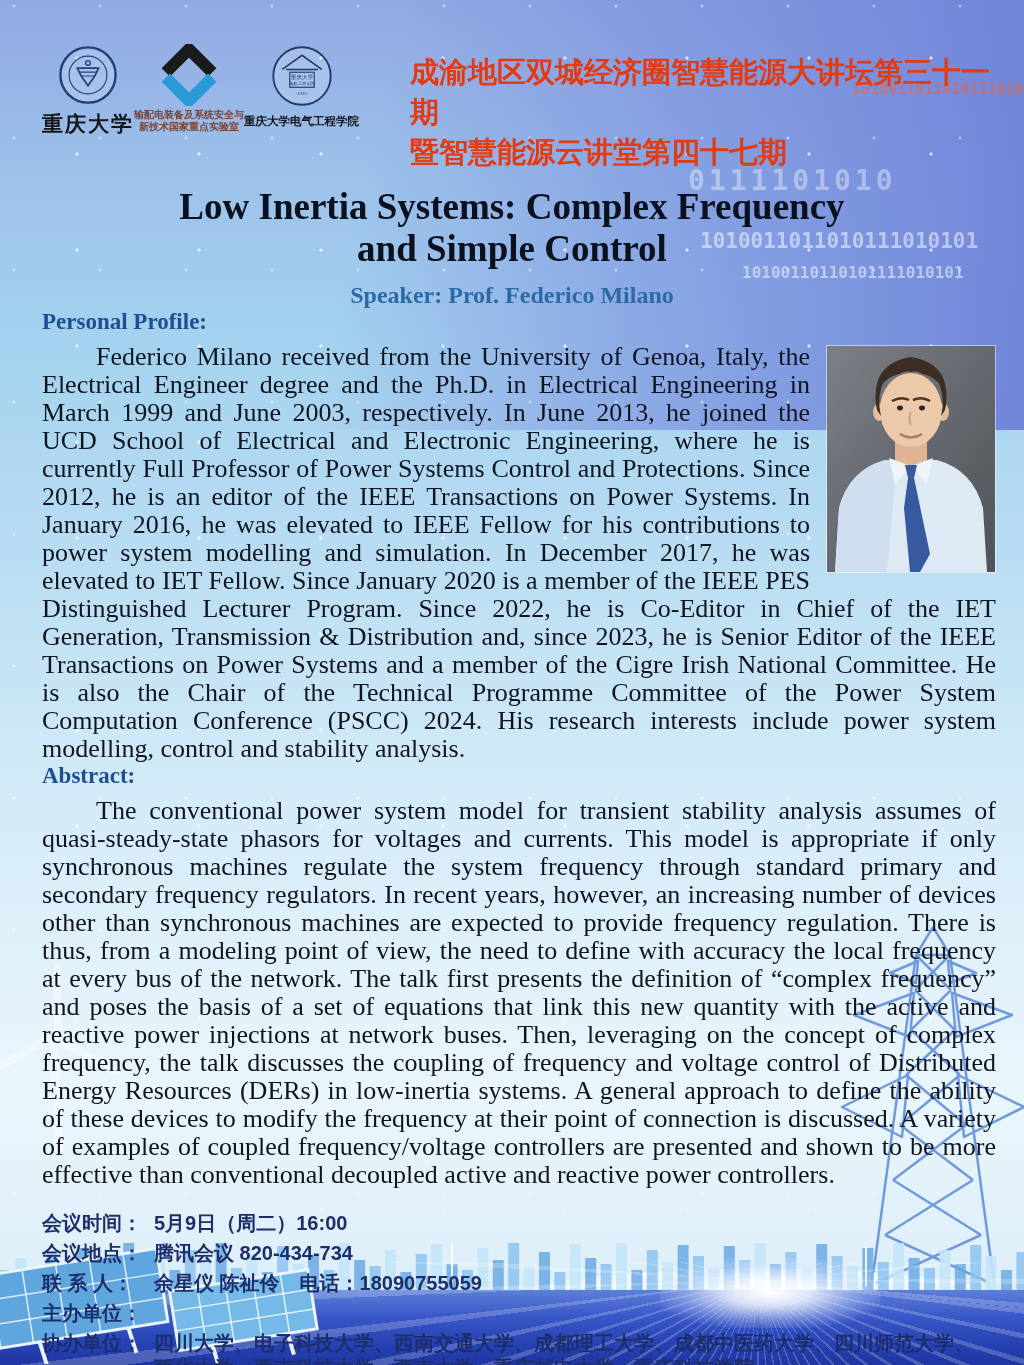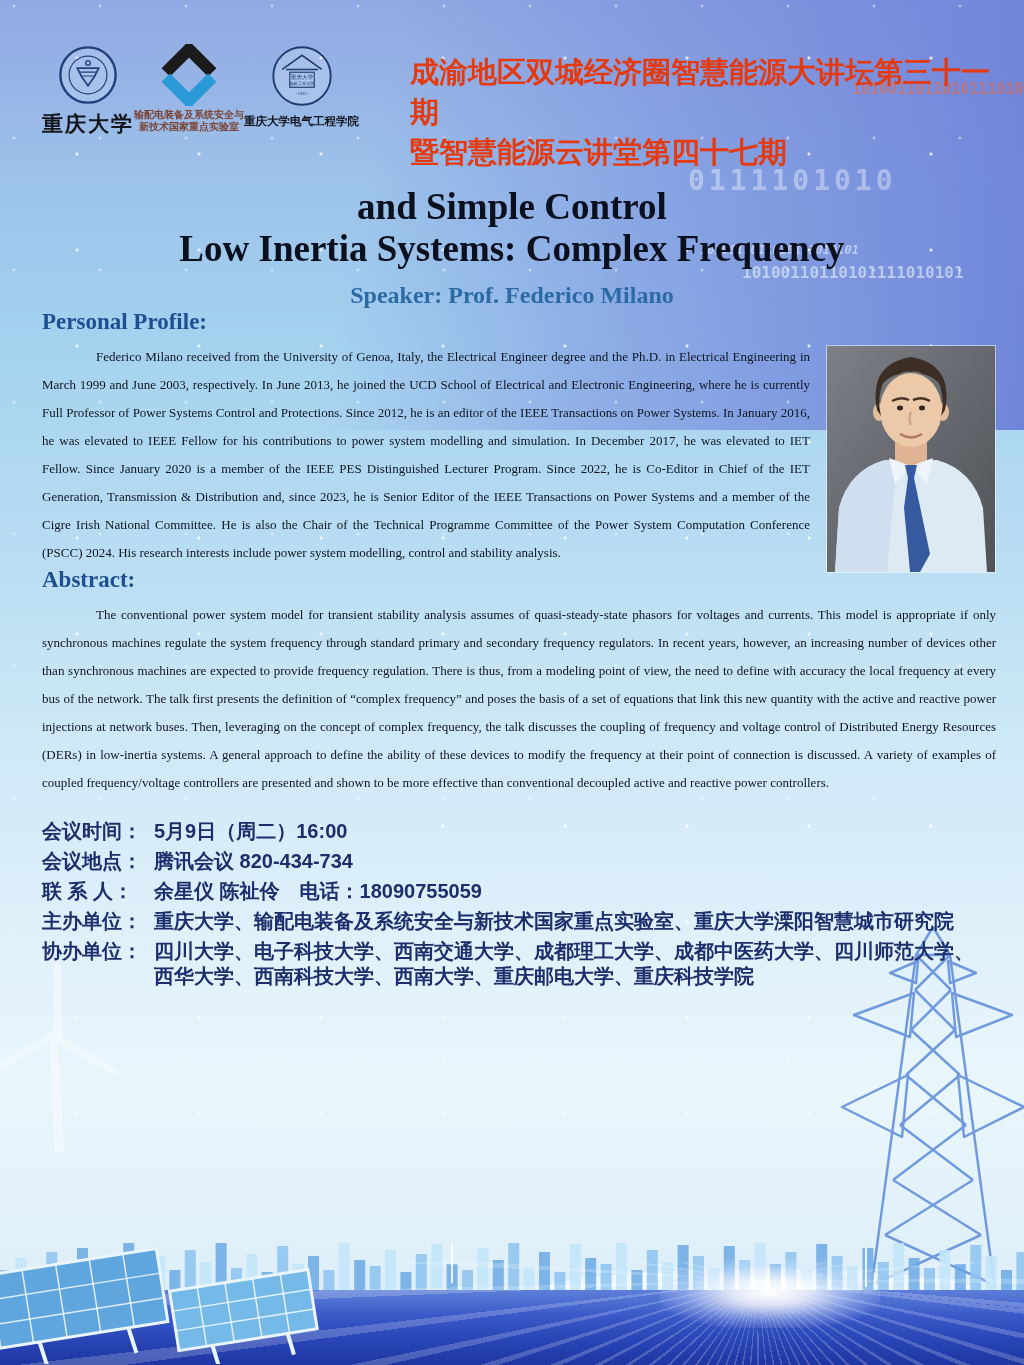--- a/index.html
+++ b/index.html
@@ -10,39 +10,39 @@
     background:linear-gradient(102deg,rgba(120,140,220,0) 36%,rgba(116,134,220,.5) 62%,rgba(104,122,214,.88) 100%);}
   .dots{position:absolute;inset:0;pointer-events:none;opacity:.9;
     background-image:radial-gradient(circle,rgba(255,255,255,.85) 1.1px,transparent 2px),
                      radial-gradient(circle,rgba(255,255,255,.5) 1px,transparent 1.9px);
     background-size:122px 96px,86px 132px;background-position:16px 10px,57px 72px;
     -webkit-mask-image:linear-gradient(180deg,#000 0%,#000 78%,transparent 95%);
     mask-image:linear-gradient(180deg,#000 0%,#000 78%,transparent 95%);}
   .binary{position:absolute;font-family:"DejaVu Sans Mono","Liberation Mono",monospace;font-weight:bold;z-index:2;white-space:nowrap;}
   .b1{top:80px;left:852px;font-size:15px;color:rgba(235,100,60,.55);}
   .b2{top:164px;left:688px;font-size:28px;letter-spacing:4px;color:rgba(255,255,255,.38);}
-  .b3{top:243px;left:700px;font-size:12px;color:rgba(255,255,255,.5);font-style:italic;}
+  .b3{top:229px;left:700px;font-size:21px;color:rgba(255,255,255,.5);}
   .b4{top:263px;left:742px;font-size:16px;color:rgba(255,255,255,.5);}
 
   .content{position:relative;z-index:5;}
   
   .header{display:flex;align-items:flex-start;padding:44px 16px 0 42px;}
   .logos{display:flex;width:368px;flex:none;}
   .logo{display:flex;flex-direction:column;align-items:center;}
   .logo-caption-1{font-size:21px;font-weight:bold;color:#14161c;margin-top:4px;letter-spacing:2px;}
   .logo-caption-2{font-size:11.5px;font-weight:bold;color:#14161c;margin-top:6px;font-family:"Liberation Sans","DejaVu Sans",sans-serif;}
   .logo-caption-3{font-size:10px;line-height:12px;font-weight:bold;color:#7c4434;margin-top:3px;text-align:center;font-family:"Liberation Sans","DejaVu Sans",sans-serif;}
   .banner{flex:1;margin-top:8px;
     font-family:"Liberation Sans","DejaVu Sans",sans-serif;font-weight:bold;
     font-size:29px;line-height:40px;color:#e43a10;}
   
   .main-title{margin-top:14px;text-align:center;font-weight:bold;font-size:37px;line-height:42px;color:#0b101e;}
   .speaker{margin-top:12px;text-align:center;font-weight:bold;font-size:24px;color:#2c6aa6;}
   .section-h{margin:0 0 0 42px;font-weight:bold;font-size:23px;color:#1d4f93;}
-  .para{margin:8px 28px 0 42px;font-size:13px;line-height:28px;text-align:justify;color:#10141f;font-family:Liberation Serif, serif;}
+  .para{margin:8px 28px 0 42px;font-size:26px;line-height:28px;text-align:justify;color:#10141f;font-family:Liberation Serif, serif;}
   .para .indent{display:inline-block;width:54px;}
   .photo-wrap{float:right;width:168px;height:226px;margin:2px 0 8px 16px;border:1px solid rgba(255,255,255,.5);}
   .photo-wrap svg{display:block;}
   
   .meeting{margin:22px 40px 0 42px;font-family:"Liberation Sans","DejaVu Sans",sans-serif;
     font-weight:bold;font-size:20px;color:#1c2e6b;}
   .mrow{display:flex;line-height:25px;margin-bottom:5px;}
   .mlabel{width:112px;flex:none;}
   .mvalue{flex:1;}
   .tower{position:absolute;left:838px;top:925px;opacity:.85;z-index:1;pointer-events:none;}
@@ -244,22 +244,22 @@
           <div class="logo-caption-2">重庆大学电气工程学院</div>
         </div>
       </div>
       <div class="banner">
         <div>成渝地区双城经济圈智慧能源大讲坛第三十一期</div>
         <div>暨智慧能源云讲堂第四十七期</div>
       </div>
     </div>
 
     <div class="main-title">
+      <div>Low Inertia Systems: Complex Frequency</div>
       <div>and Simple Control</div>
-      <div>Low Inertia Systems: Complex Frequency</div>
     </div>
 
     <div class="speaker">Speaker: Prof. Federico Milano</div>
 
     <div class="section-h">Personal Profile:</div>
     <div class="para">
       <div class="photo-wrap">
         <svg width="168" height="226" viewBox="0 0 168 226">
           <defs>
             <linearGradient id="pg" x1="0" y1="0" x2="1" y2="1">
@@ -301,21 +301,20 @@
       <div class="mrow">
         <span class="mlabel">会议地点：</span>
         <span class="mvalue">腾讯会议 820-434-734</span>
       </div>
       <div class="mrow">
         <span class="mlabel">联 系 人：</span>
         <span class="mvalue">余星仪 陈祉伶　电话：18090755059</span>
       </div>
       <div class="mrow">
         <span class="mlabel">主办单位：</span>
-        <span class="mvalue">重庆大学、输配电装备及系统安全与新技术国家重点实验室、重庆大学溧阳智慧城市研究院</span>
       </div>
       <div class="mrow">
         <span class="mlabel">协办单位：</span>
         <span class="mvalue">四川大学、电子科技大学、西南交通大学、成都理工大学、成都中医药大学、四川师范大学、西华大学、西南科技大学、西南大学、重庆邮电大学、重庆科技学院</span>
       </div>
     </div>
   </div>
 </div>
 
 </body></html>

